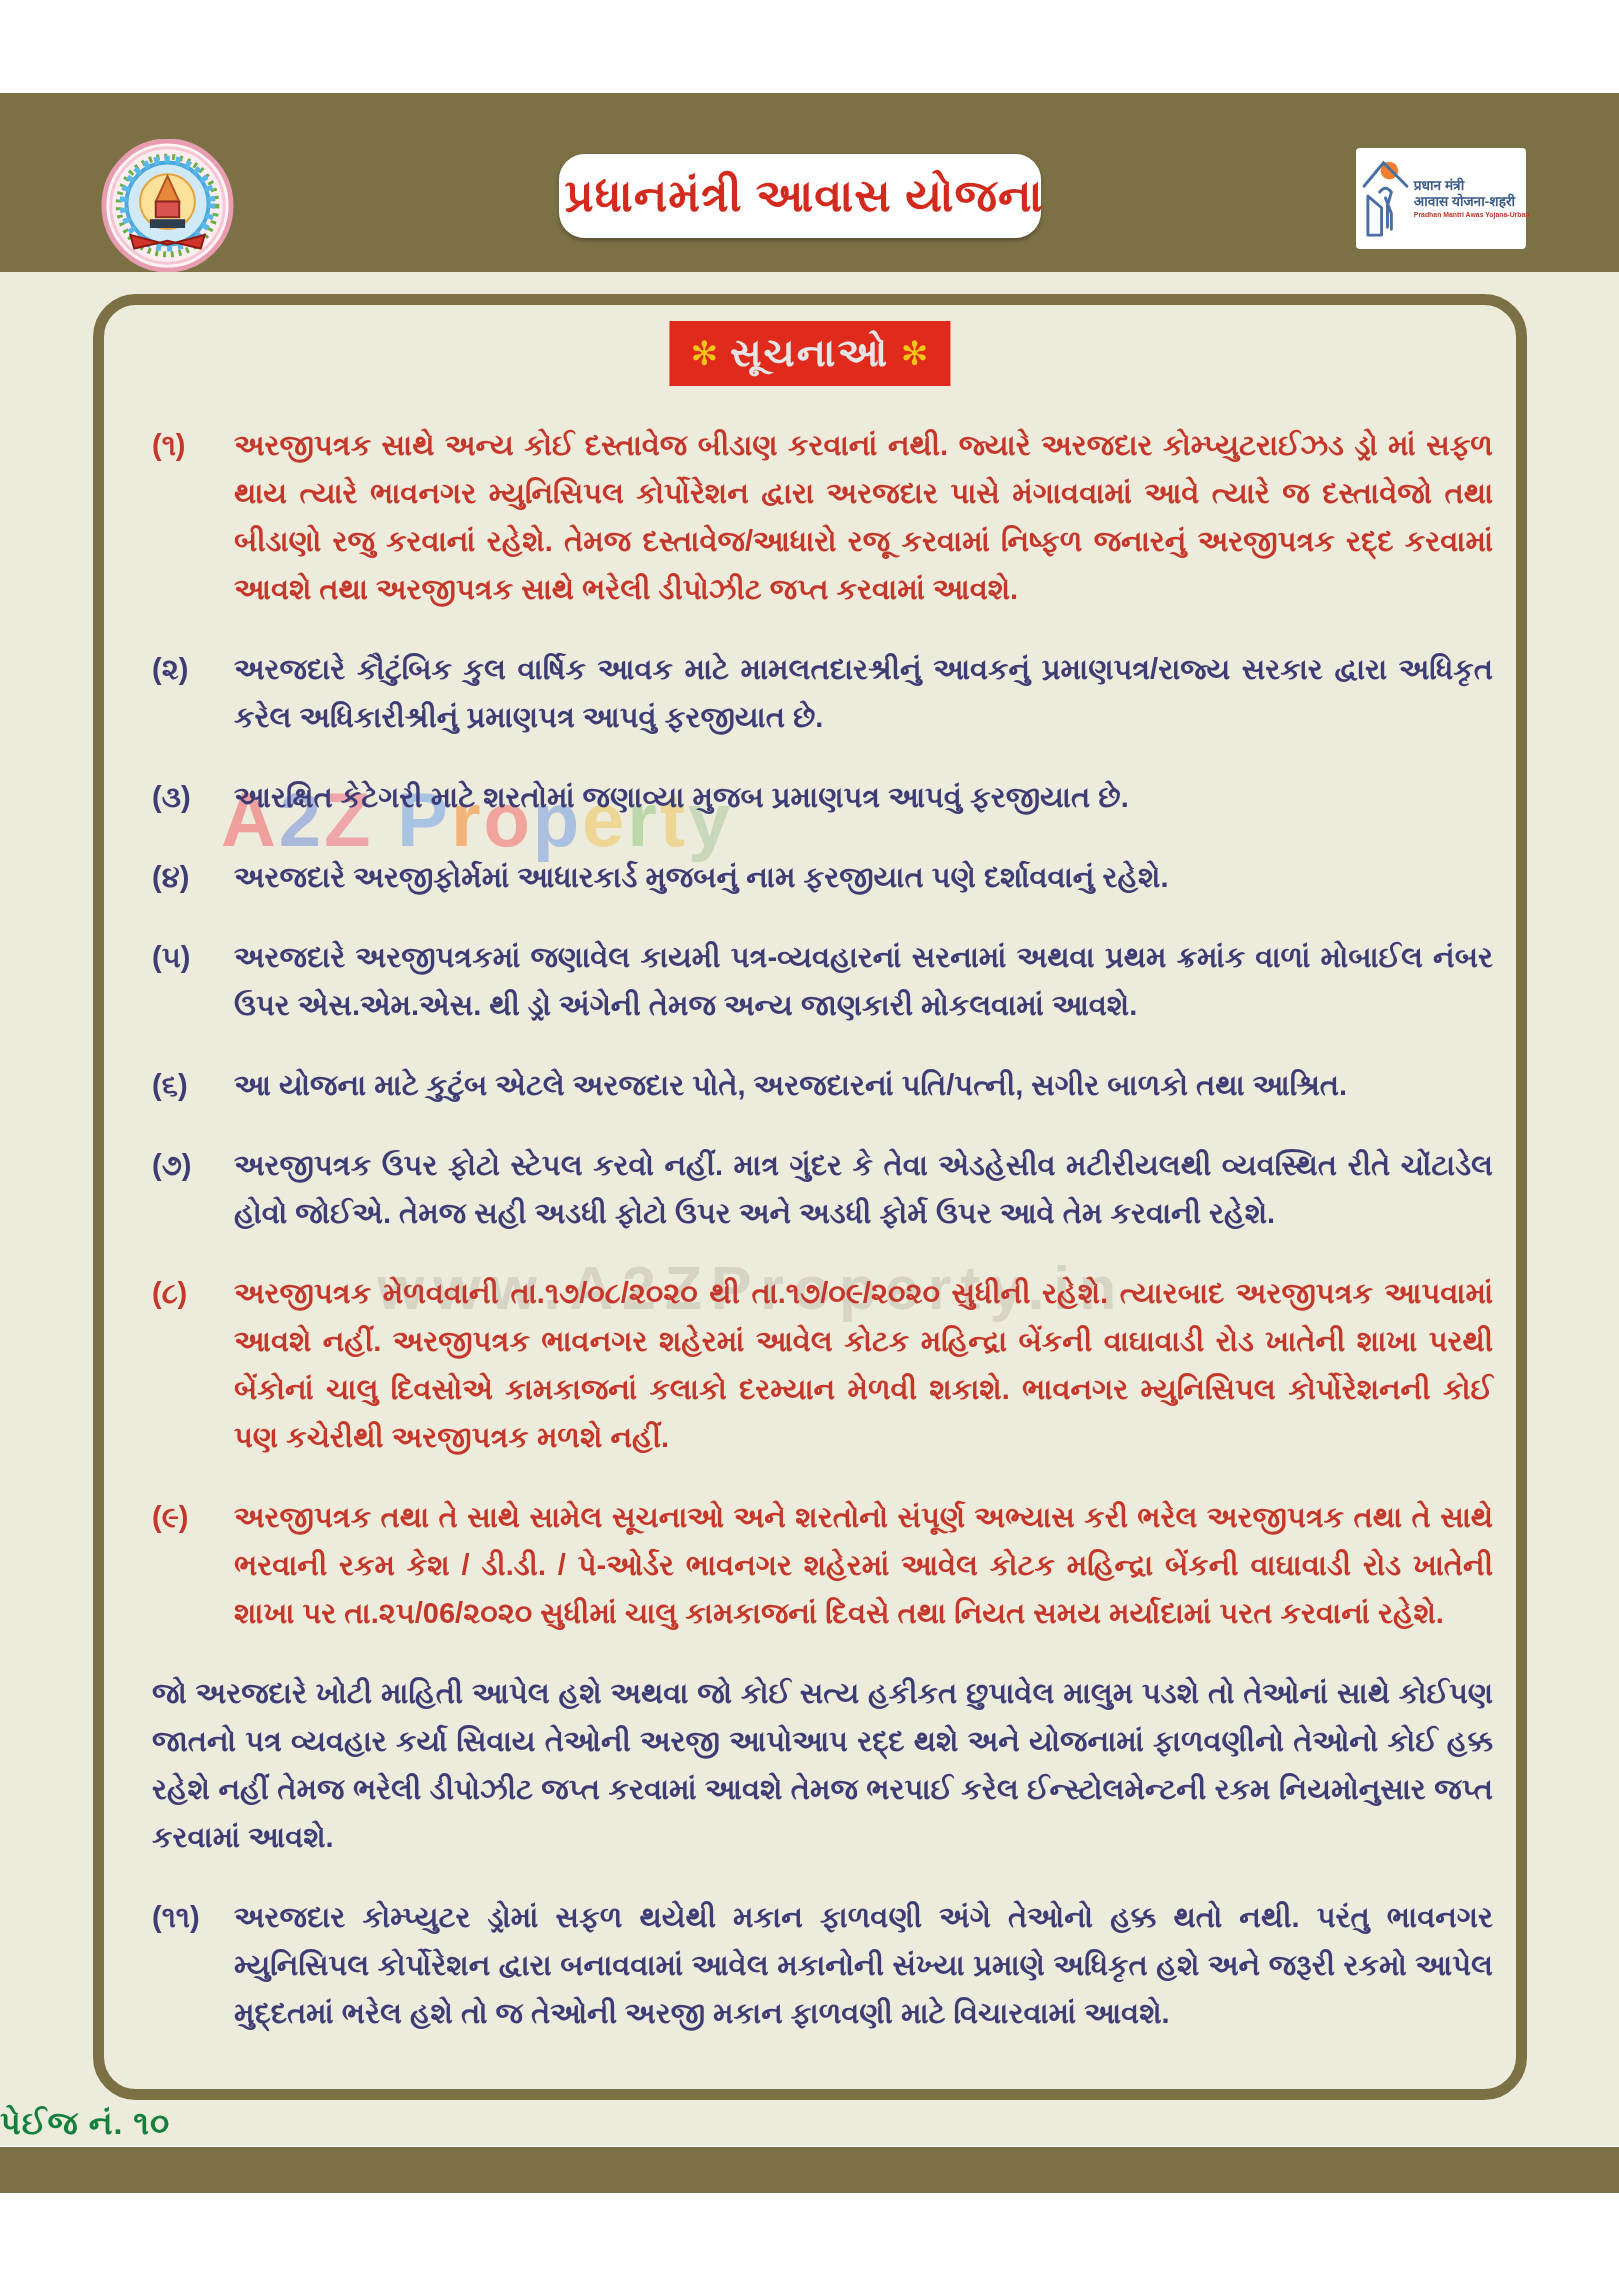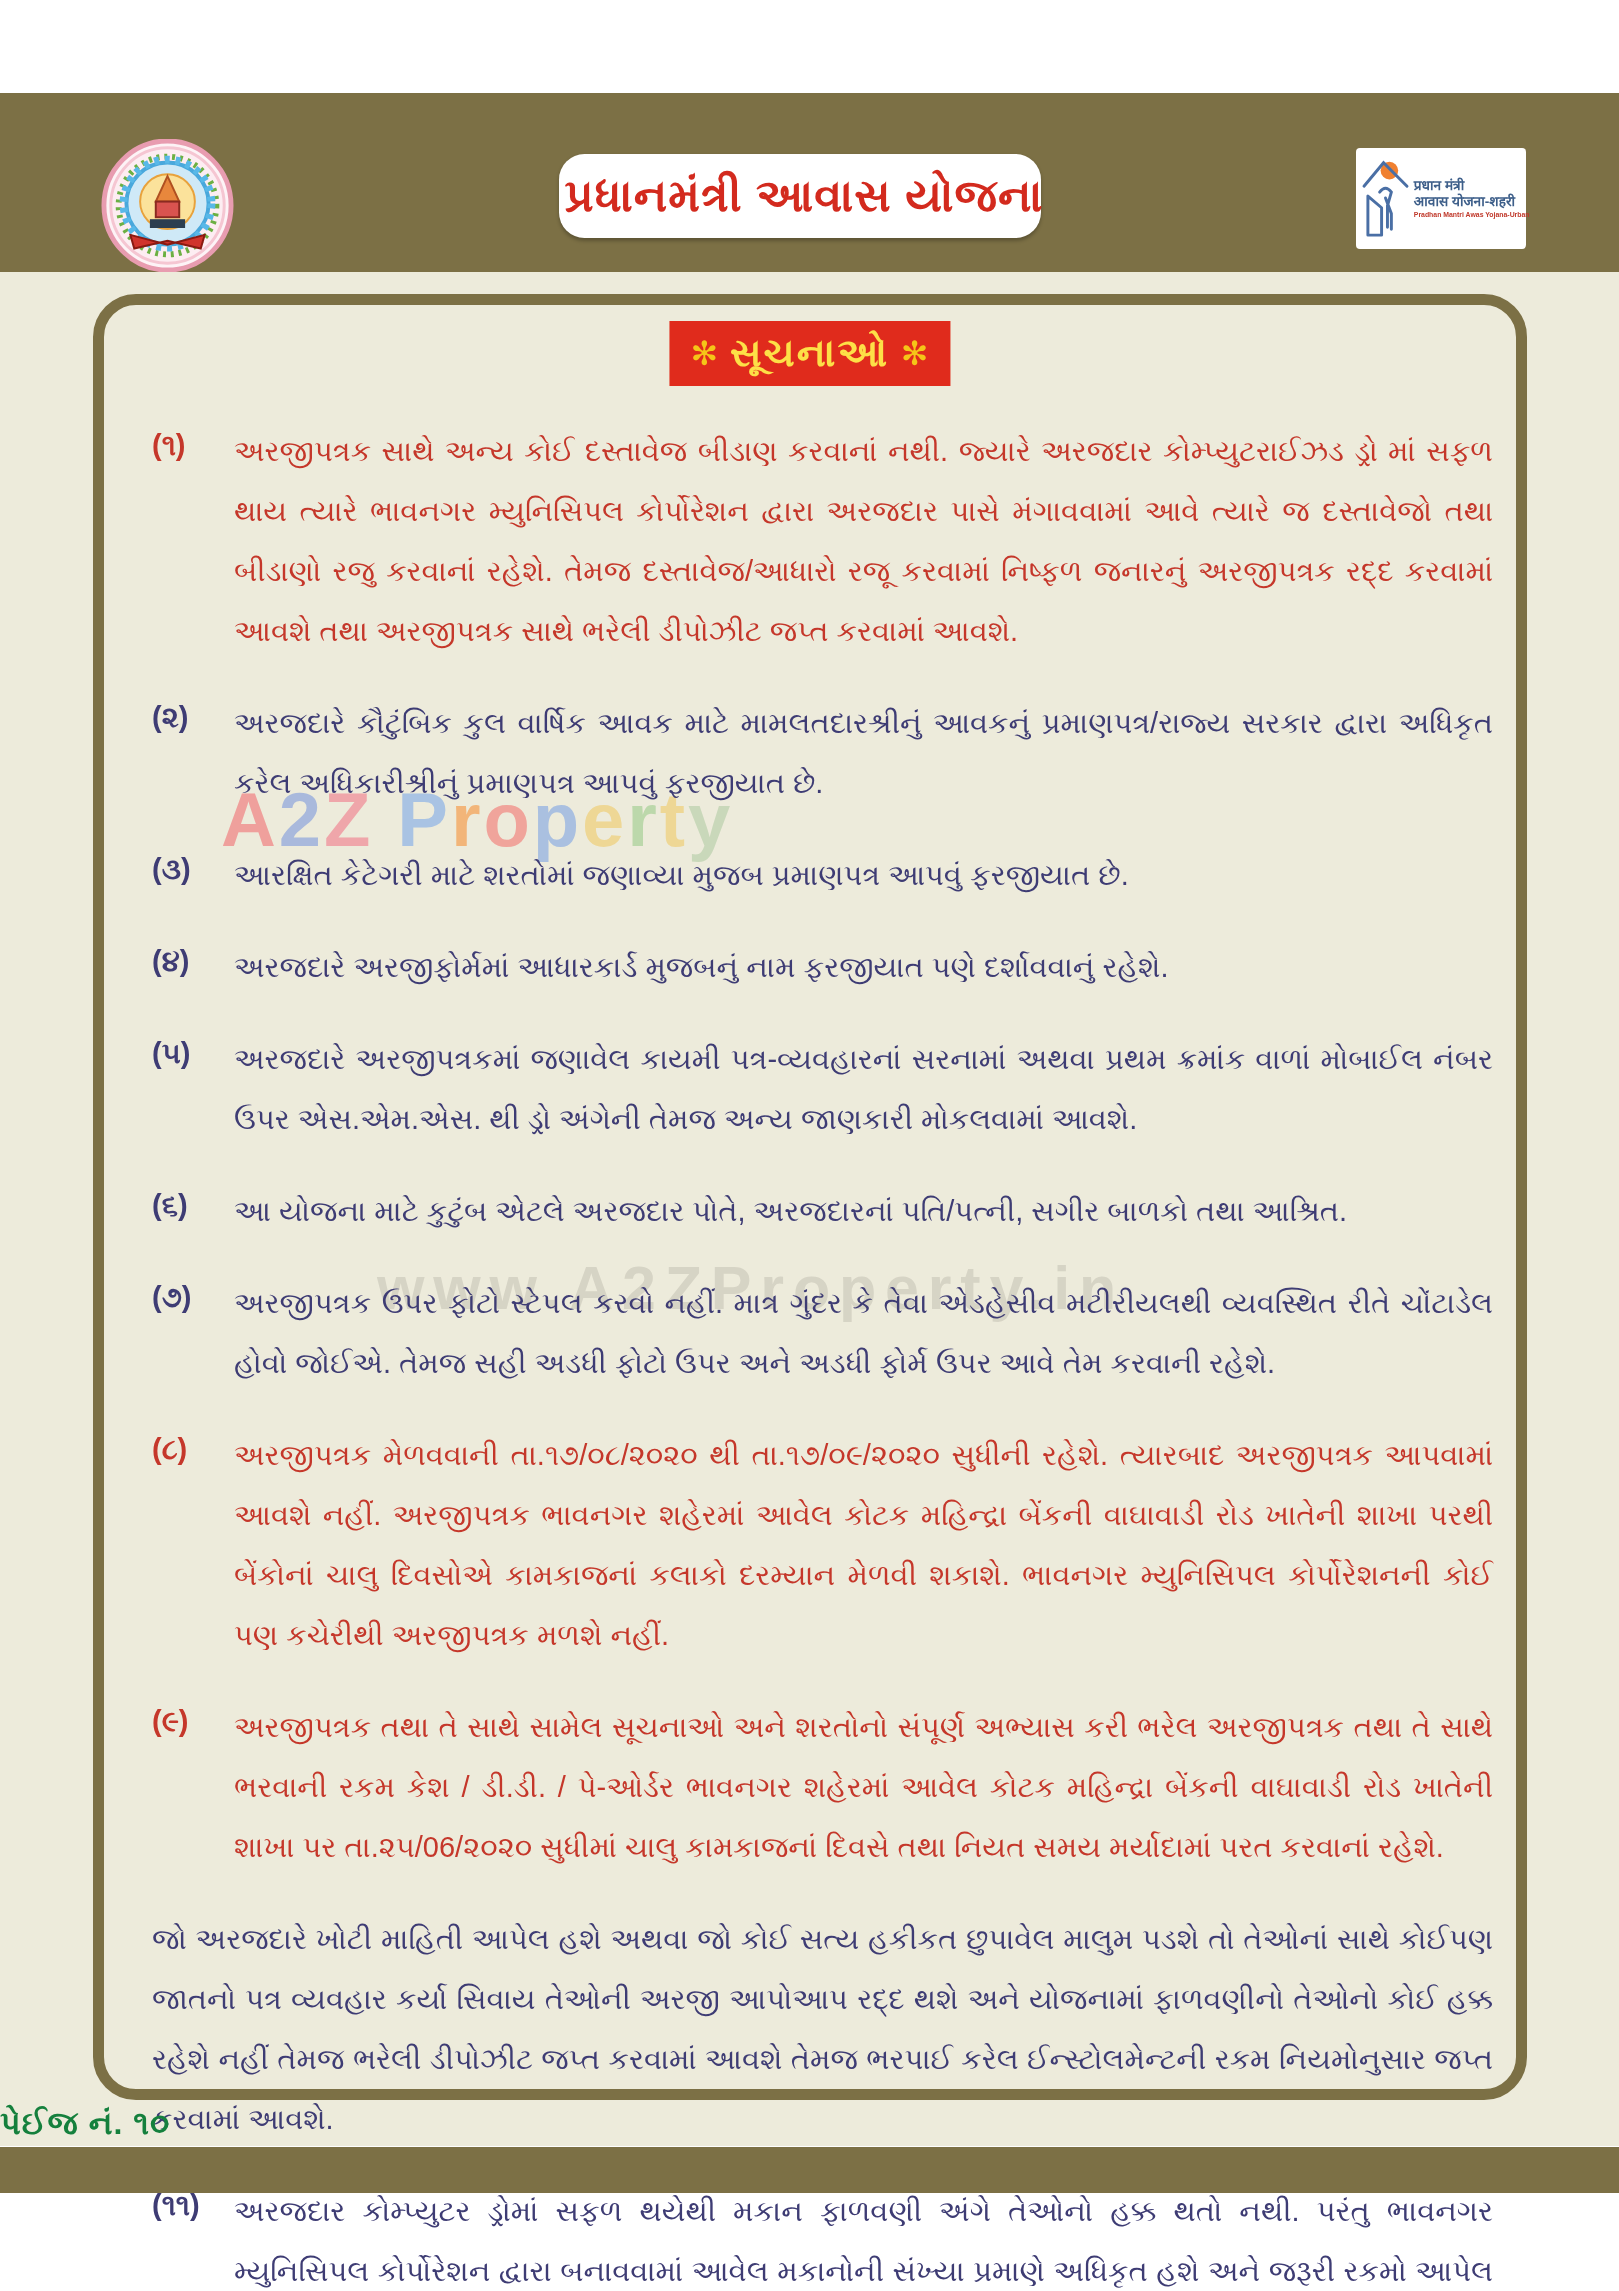--- a/index.html
+++ b/index.html
@@ -34,31 +34,31 @@
   
   .content-box{
     left:93px;top:294px;width:1434px;height:1806px;box-sizing:border-box;
     border:11.8px solid #7C7045;border-radius:43px;background:#EDEBDB;
   }
   .notice-title{
     left:50%;top:321px;transform:translateX(-50%);
     background:#E02B1C;height:65px;padding:0 21.6px;display:flex;align-items:center;gap:11.8px;
   }
   .notice-title .flower{color:#F5C518;font-size:33px;font-weight:bold;}
-  .notice-title .txt{color:#fde047;font-size:39px;font-weight:bold;letter-spacing:2px;}
+  .notice-title .txt{color:#e5e5e5;font-size:39px;font-weight:bold;letter-spacing:2px;}
 
   .items{
     left:152px;top:421px;width:1341px;
   }
   .item-row{display:flex;margin-bottom:32px;}
   .item-num{
     width:82px;flex:0 0 82px;font-size:29px;font-weight:600;line-height:48px;
   }
   .item-text{
-    flex:1;font-size:29px;font-weight:400;line-height:60px;
+    flex:1;font-size:29px;font-weight:700;line-height:48px;
     text-align:justify;text-align-last:left;
   }
   .red{color:#C5372A;}
   .navy{color:#3E3C74;}
 
   
   .wm1{
     left:221px;top:776px;font-size:76px;font-weight:bold;letter-spacing:2.9px;
     white-space:nowrap;pointer-events:none;
   }

